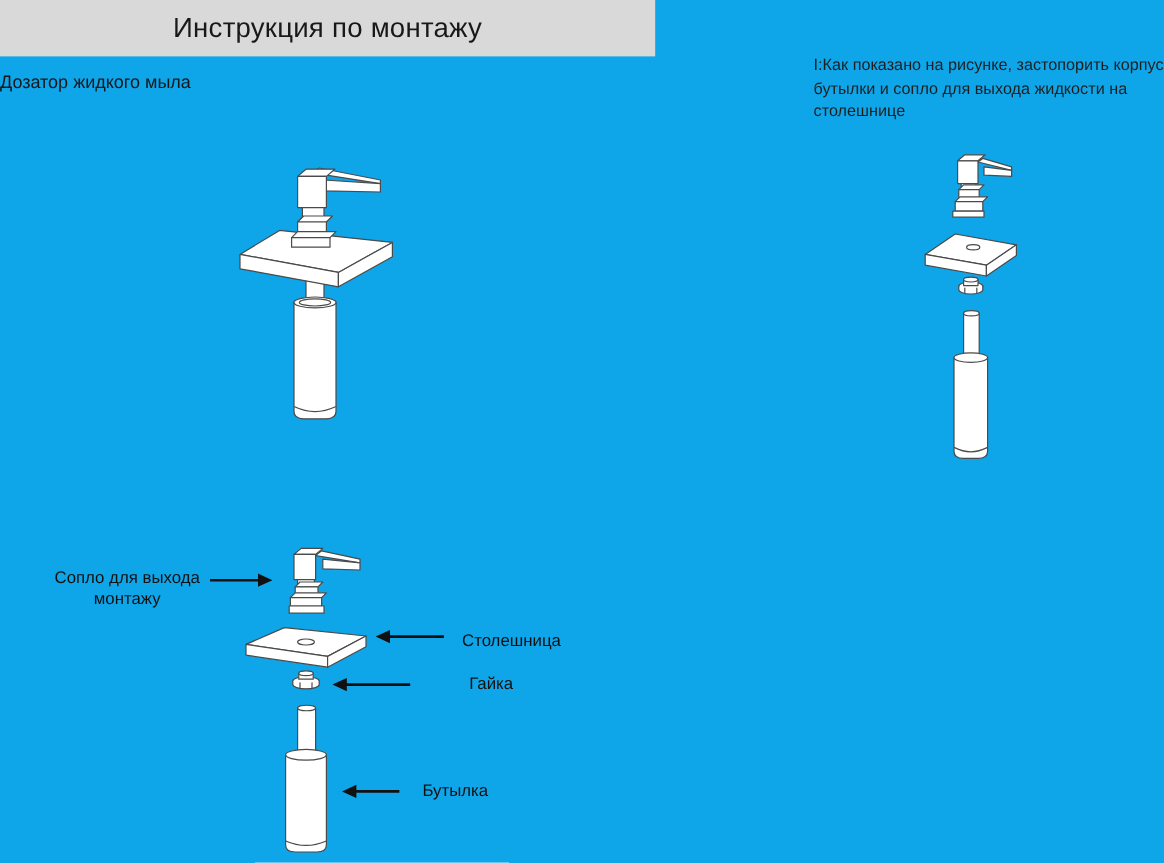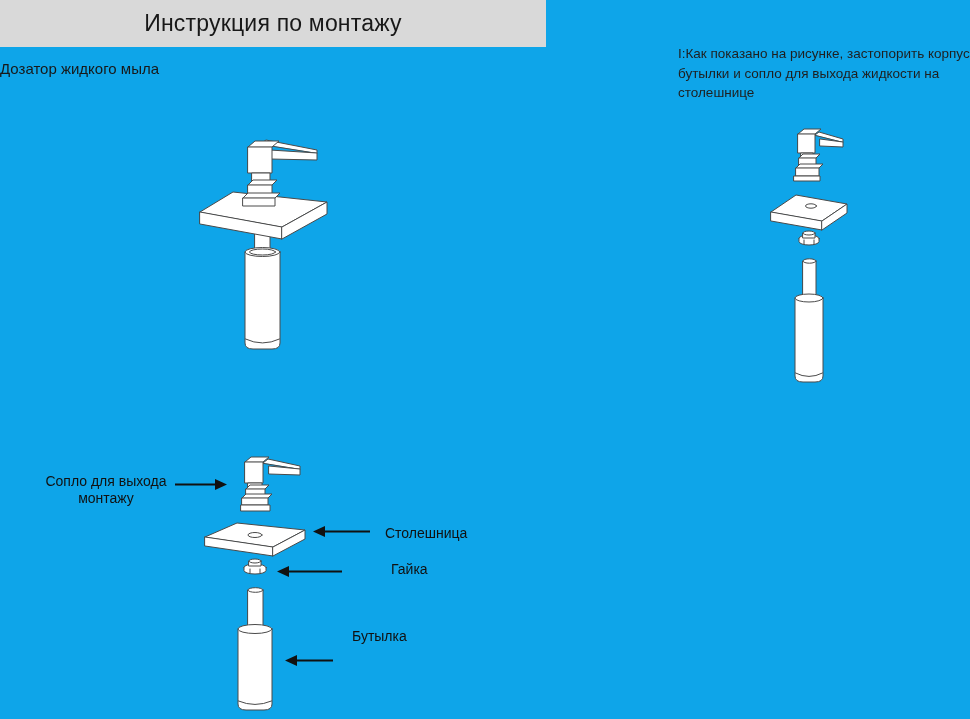--- a/index.html
+++ b/index.html
@@ -181,21 +181,21 @@
   </div>
 
   <div class="part-label" style="left:377px;top:561px;margin-left:14px;">Гайка</div>
   <div class="arrow" style="left:277px;top:564px;">
     <svg width="65" height="13" viewBox="0 0 65 13">
       <polygon class="arrow-head" points="12,1 0,6.5 12,12"></polygon>
       <line class="arrow-line" x1="11" y1="6.5" x2="65" y2="6.5"></line>
     </svg>
   </div>
 
-  <div class="part-label" style="left:352px;top:628px;text-align:center;">Бутылка</div>
+  <div class="part-label" style="left:352px;top:650px;text-align:center;">Бутылка</div>
   <div class="arrow" style="left:285px;top:653px;">
     <svg width="48" height="13" viewBox="0 0 48 13">
       <polygon class="arrow-head" points="12,1 0,6.5 12,12"></polygon>
       <line class="arrow-line" x1="11" y1="6.5" x2="48" y2="6.5"></line>
     </svg>
   </div>
 
 </div>
 
 </body></html>

